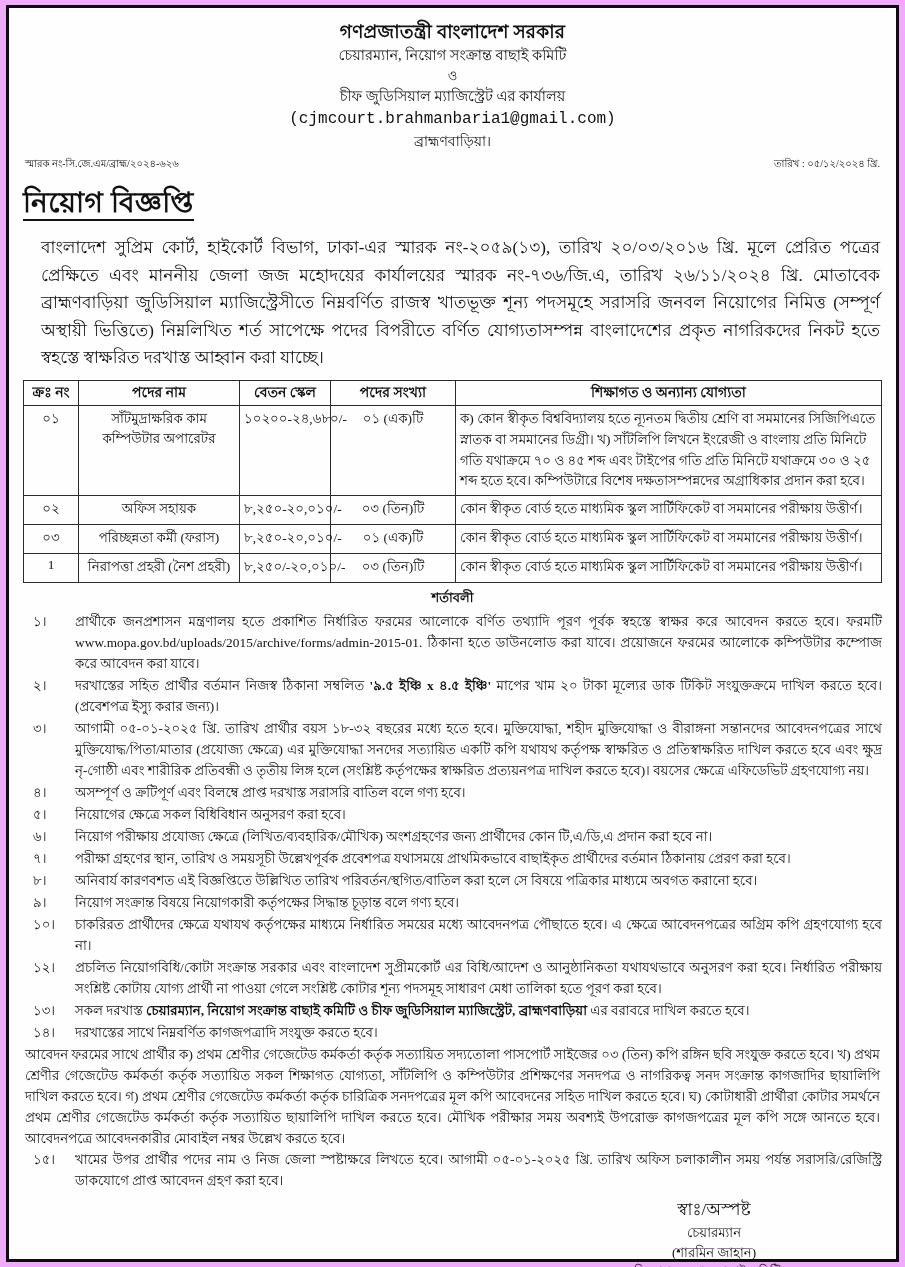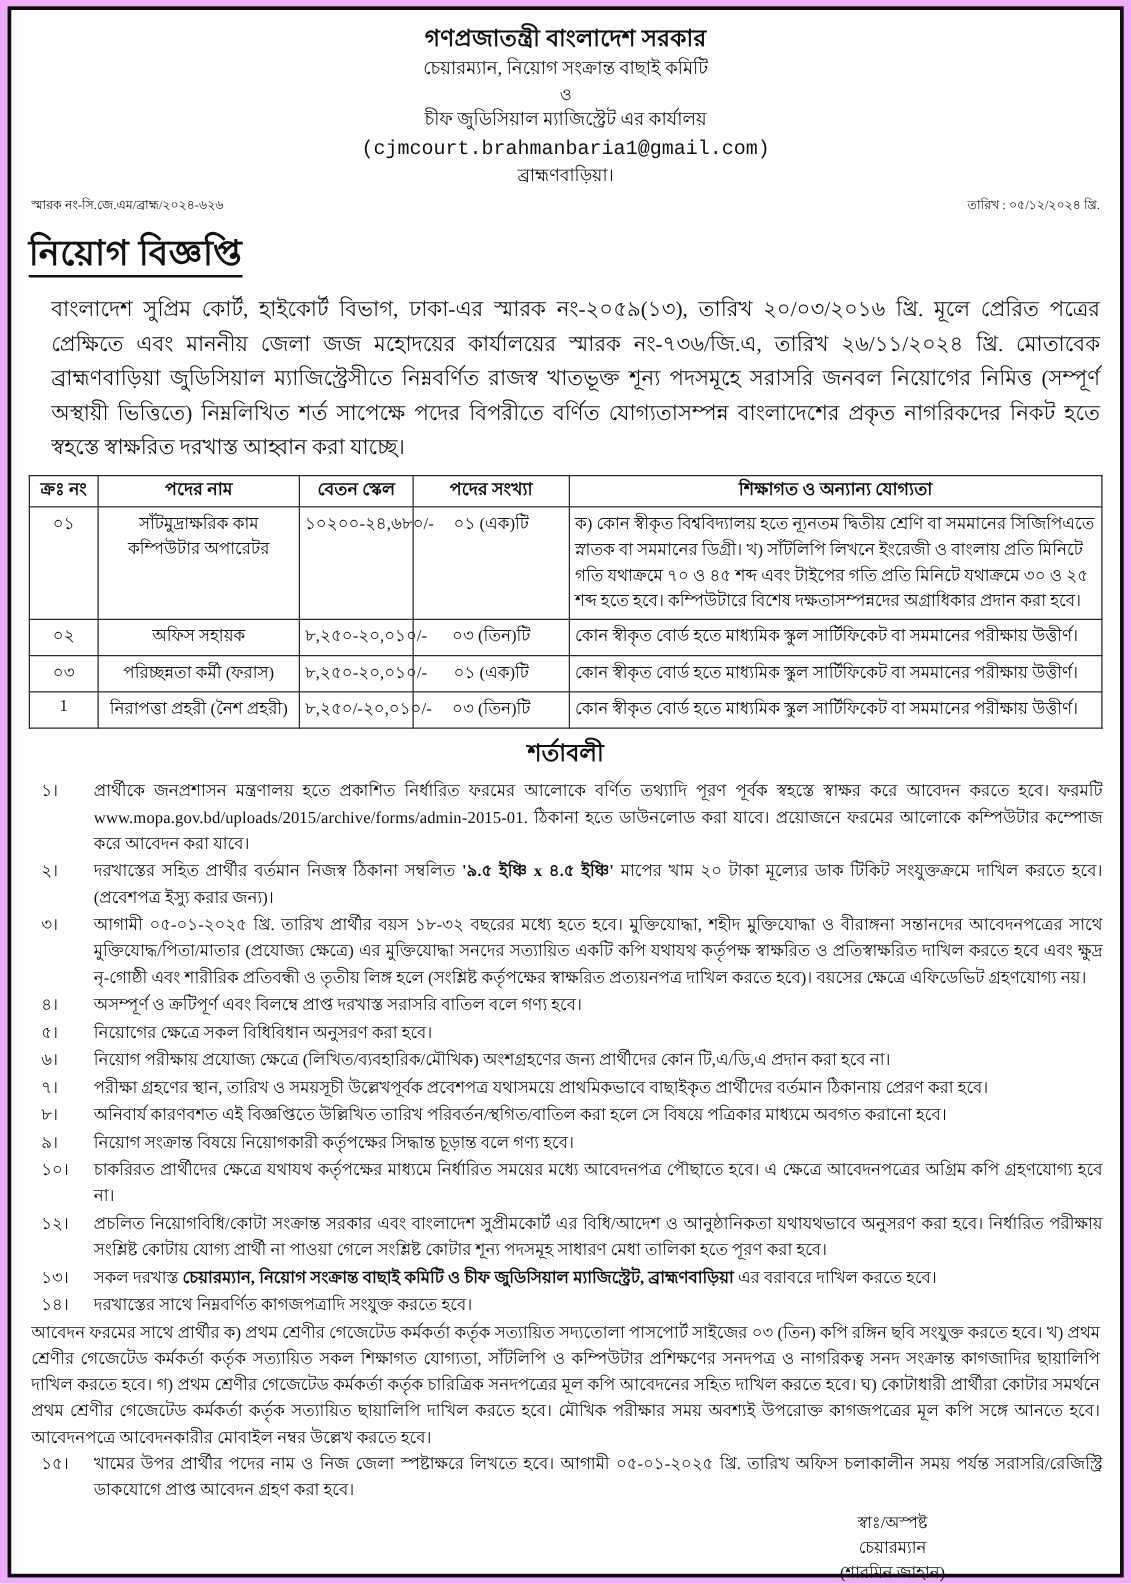--- a/index.html
+++ b/index.html
@@ -107,21 +107,21 @@
   td.c-count{ text-align: center; width: 116px; }
   td.c-qual { text-align: left; line-height: 1.55; }
   th.h-sl   { width: 46px; }
   th.h-name { width: 152px; }
   th.h-pay  { width: 82px; }
   th.h-count{ width: 116px; }
 
   
   .cond-title {
     text-align: center;
-    font-size: 19px;
+    font-size: 13px;
     font-weight: bold;
     margin: 5px 0 2px 0;
   }
   ol.conds {
     list-style: none;
     margin: 0;
     padding: 0;
   }
   ol.conds > li {
     display: flex;
@@ -158,21 +158,21 @@
   
   .sign {
     margin-top: 6px;
     text-align: center;
     font-size: 13.2px;
     line-height: 1.5;
     width: 300px;
     margin-left: auto;
     margin-right: 18px;
   }
-  .sign .sg { font-size: 13px; }
+  .sign .sg { font-size: 17px; }
 </style>
 </head>
 <body>
 
 <div id="page">
   <div class="sheet">
 
     <div class="hdr">
       <div class="gov-title">গণপ্রজাতন্ত্রী বাংলাদেশ সরকার</div>
       <div class="hdr-line">চেয়ারম্যান, নিয়োগ সংক্রান্ত বাছাই কমিটি</div>

